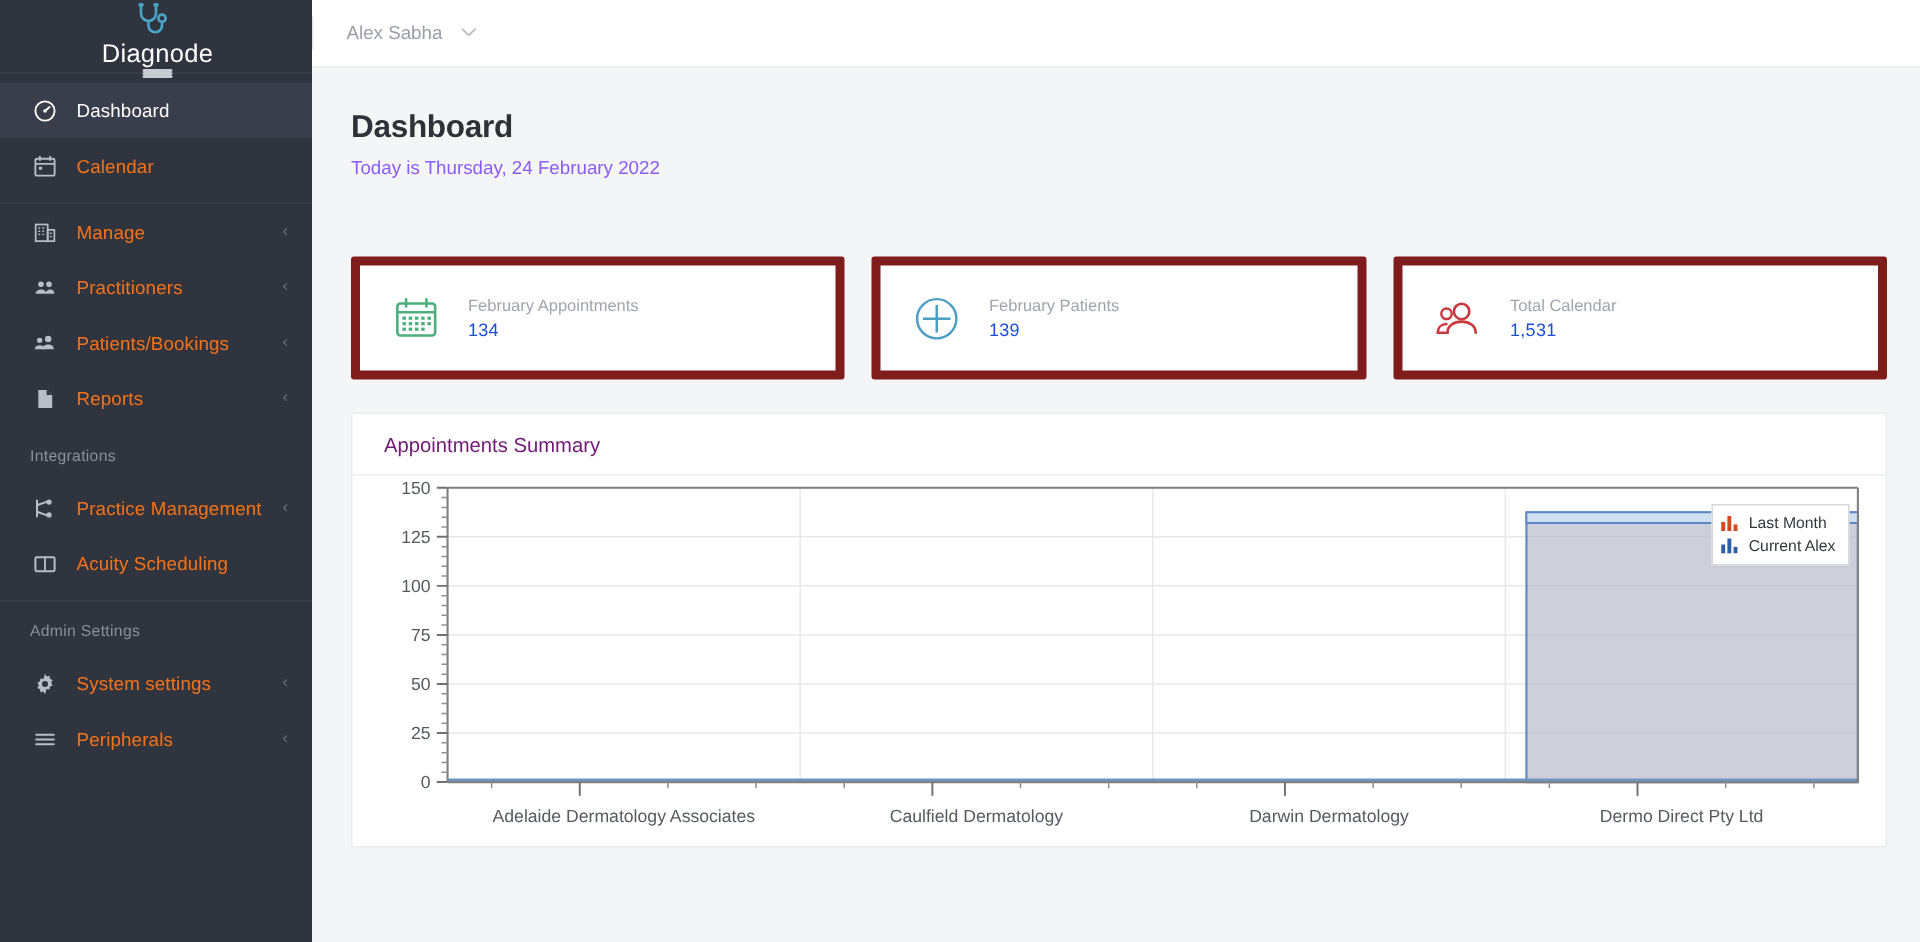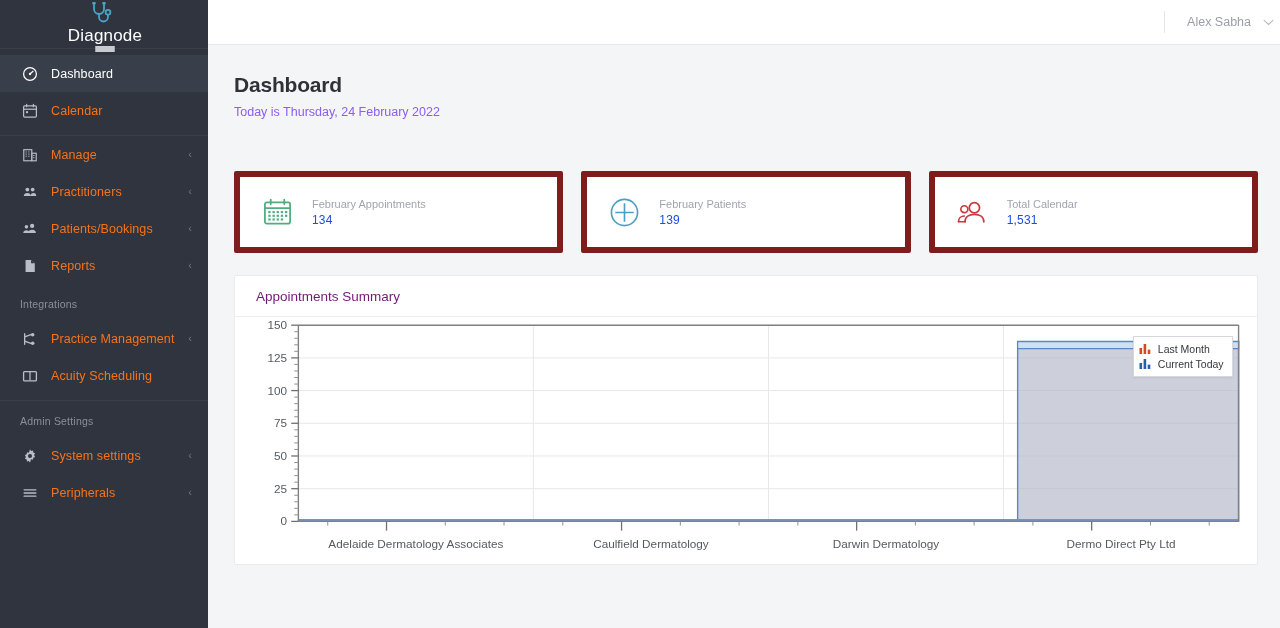--- a/index.html
+++ b/index.html
@@ -52,21 +52,21 @@
   .nav-item.active .nv-icon { color: #ffffff; }
   .nav-item .nv-label { font-size: 12.5px; color: #f97316; flex: 1; letter-spacing: .1px; }
   .nav-item.active .nv-label { color: #ffffff; }
   .nv-chevron { color: #70757f; font-size: 11px; line-height: 1; }
   .nav-sep { height: 1px; background: #3a3f4b; margin: 6px 0 0 0; }
 
   
   .main { flex: 1; display: flex; flex-direction: column; min-width: 0; background:#f4f5f7; }
   .topbar {
     height: 45px; background: #ffffff; border-bottom: 1px solid #e6e8ec;
-    display: flex; align-items: center; justify-content: flex-end;
+    display: flex; align-items: center; justify-content: flex-start;
     padding-right: 6px;
   }
   .topbar-divider { width: 1px; height: 22px; background: #e3e5e9; margin-right: 22px; }
   .user-name { font-size: 12.5px; color: #9a9ea7; margin-right: 12px; }
   .user-caret { color: #b4b8c0; font-size: 10px; }
 
   .content { flex: 1; padding: 28px 22px 0 26px; overflow: hidden; }
   .page-title { font-size: 21px; color: #2e3238; font-weight: bold; letter-spacing: -.2px; }
   .page-sub { font-size: 12.5px; color: #8b5cf6; margin-top: 8px; }
 
@@ -441,21 +441,21 @@
               <span class="legend-txt">Last Month</span>
             </div>
             <div class="legend-row">
               <span class="legend-ico">
                 <svg viewBox="0 0 13 11" width="13" height="11">
                   <rect x="0.5" y="5" width="2.6" height="6" fill="#2a5ea8"></rect>
                   <rect x="4.6" y="1" width="2.6" height="10" fill="#2a5ea8"></rect>
                   <rect x="8.7" y="6.6" width="2.6" height="4.4" fill="#2a5ea8"></rect>
                 </svg>
               </span>
-              <span class="legend-txt">Current Today</span>
+              <span class="legend-txt">Current Alex</span>
             </div>
           </div>
         </div>
       </div>
 
     </section>
   </div>
 </div>
 
 </body></html>

